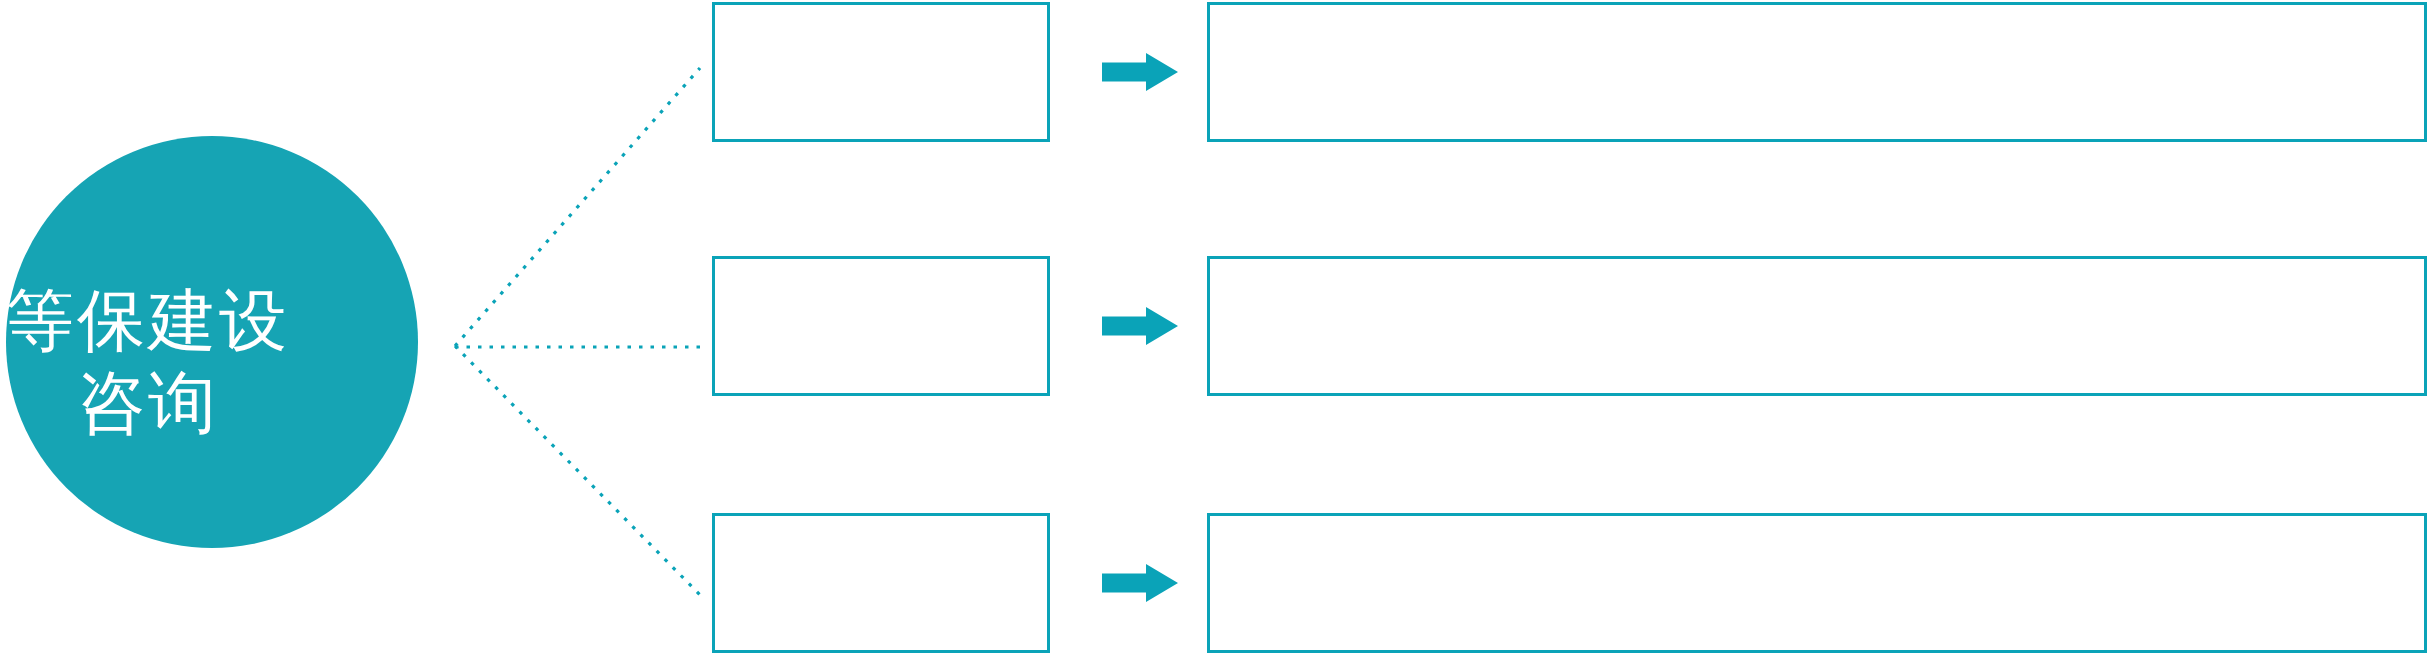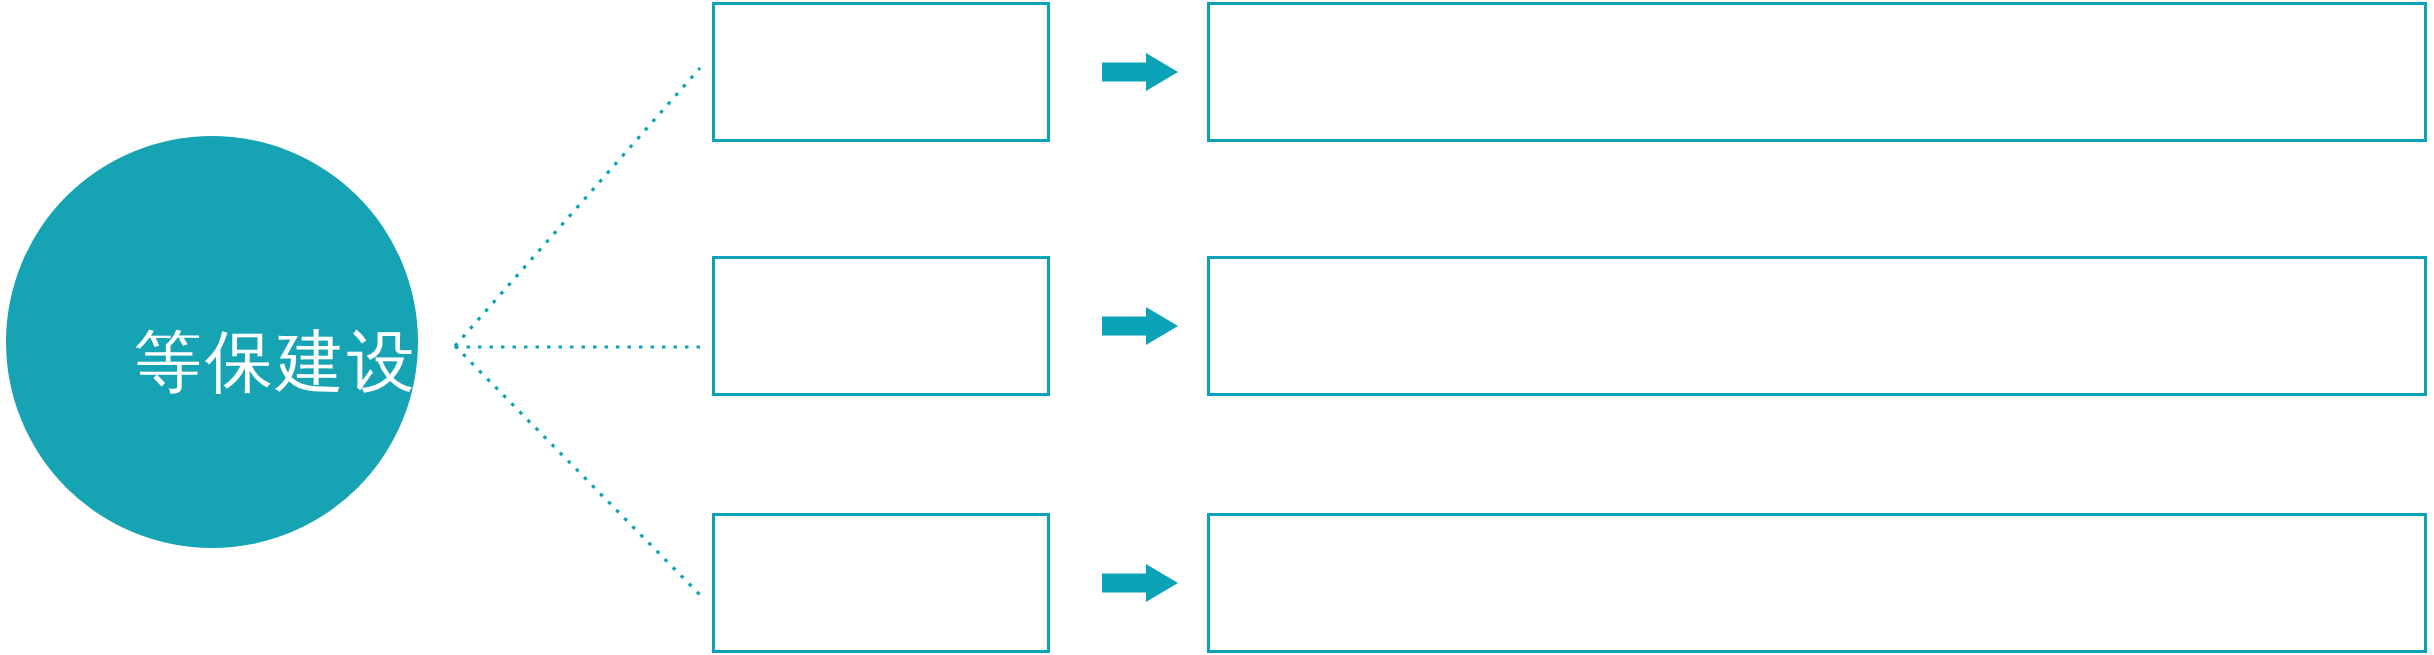--- a/index.html
+++ b/index.html
@@ -18,21 +18,21 @@
   .root-circle {
     position: absolute;
     left: 6px;
     top: 136px;
     width: 412px;
     height: 412px;
     border-radius: 50%;
     background: #16a4b4;
     display: flex;
     align-items: center;
-    justify-content: flex-end;
+    justify-content: flex-start;
   }
   .root-label {
     color: #ffffff;
     font-size: 68px;
     line-height: 82px;
     letter-spacing: 3px;
     font-weight: 300;
     text-align: center;
     transform: translateY(19px);
     white-space: nowrap;
@@ -81,20 +81,21 @@
 
   <svg class="connectors" viewBox="0 0 2434 655" xmlns="http://www.w3.org/2000/svg">
     <line x1="455" y1="346" x2="700" y2="68" stroke="#0aa3b8" stroke-width="3.2" stroke-dasharray="3.5 8"></line>
     <line x1="455" y1="347" x2="703" y2="347" stroke="#0aa3b8" stroke-width="3.2" stroke-dasharray="3.5 8"></line>
     <line x1="455" y1="346" x2="703" y2="598" stroke="#0aa3b8" stroke-width="3.2" stroke-dasharray="3.5 8"></line>
   </svg>
 
   <div class="root-circle">
     <div class="root-label">
       <span class="line">等保建设</span>
+      <span class="line">咨询</span>
     </div>
   </div>
 
   <div class="row-box small-box" style="top:2px"></div>
   <svg class="arrow" style="top:53px" viewBox="0 0 76 38" xmlns="http://www.w3.org/2000/svg">
     <polygon points="0,9.5 44,9.5 44,0 76,19 44,38 44,28.5 0,28.5" fill="#0aa3b8"></polygon>
   </svg>
   <div class="row-box large-box" style="top:2px"></div>
 
   <div class="row-box small-box" style="top:256px"></div>

